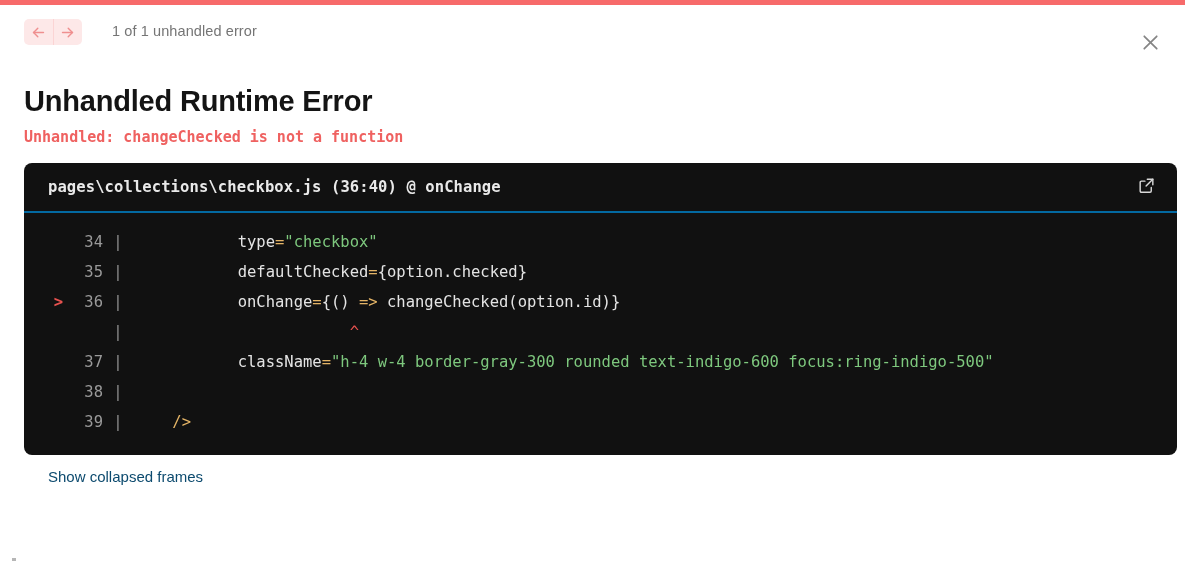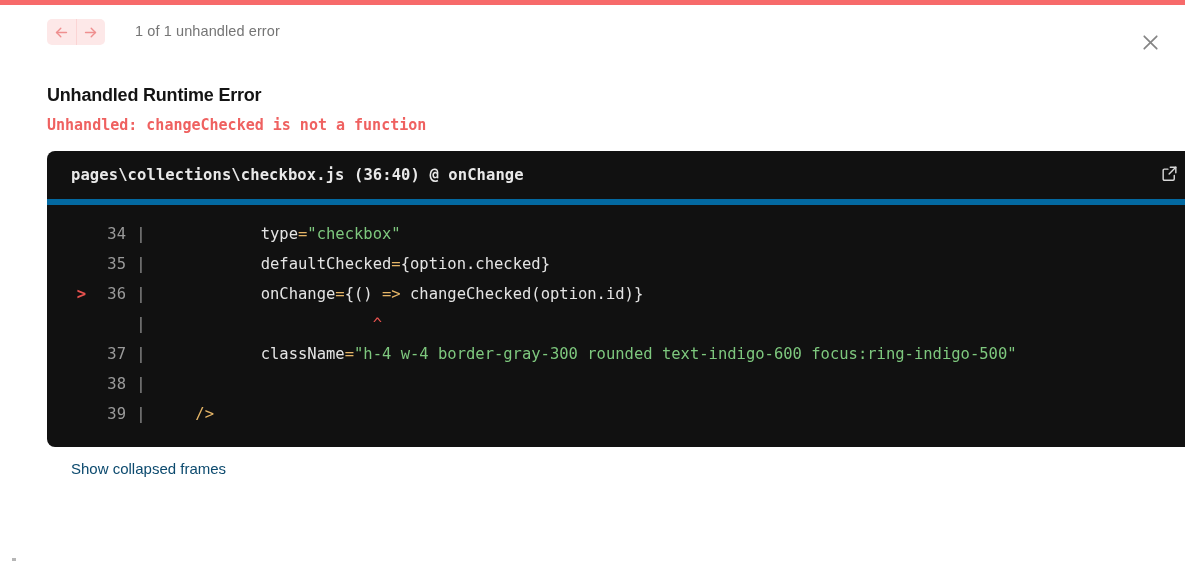--- a/index.html
+++ b/index.html
@@ -50,21 +50,20 @@
   #error-overlay {
     position: absolute;
     left: 0px;
     top: 0px;
     width: 1185px;
     height: 558px;
     background: #ffffff;
     border-top: 5px solid #f76a6a;
     box-sizing: border-box;
     overflow: hidden;
-    padding-left: 23px;
   }
 
   
   .overlay-header {
     position: relative;
     height: 52px;
     padding: 0 24px;
     display: flex;
     align-items: center;
   }
@@ -111,21 +110,21 @@
     padding: 0;
   }
 
   
   .overlay-body {
     padding: 0 24px;
   }
   .error-title {
     margin: 0;
     padding-top: 28px;
-    font-size: 18px;
+    font-size: 29px;
     font-weight: 700;
     color: #141414;
     letter-spacing: -0.2px;
     line-height: 1.15;
   }
   .error-message {
     margin: 10px 0 0 0;
     font-family: "DejaVu Sans Mono", "Liberation Mono", monospace;
     font-size: 15px;
     font-weight: 700;
@@ -150,21 +149,21 @@
     overflow: hidden;
     width: 1153px;
     box-sizing: border-box;
   }
   .code-card-header {
     position: relative;
     height: 48px;
     display: flex;
     align-items: center;
     padding: 0 24px;
-    border-bottom: 6px solid #0369a1;
+    border-bottom: 2px solid #0369a1;
   }
   .code-file {
     font-family: "DejaVu Sans Mono", "Liberation Mono", monospace;
     font-size: 15.5px;
     font-weight: 700;
     color: #e9e9e9;
     letter-spacing: 0.1px;
     white-space: pre;
   }
   .open-ext-btn {

